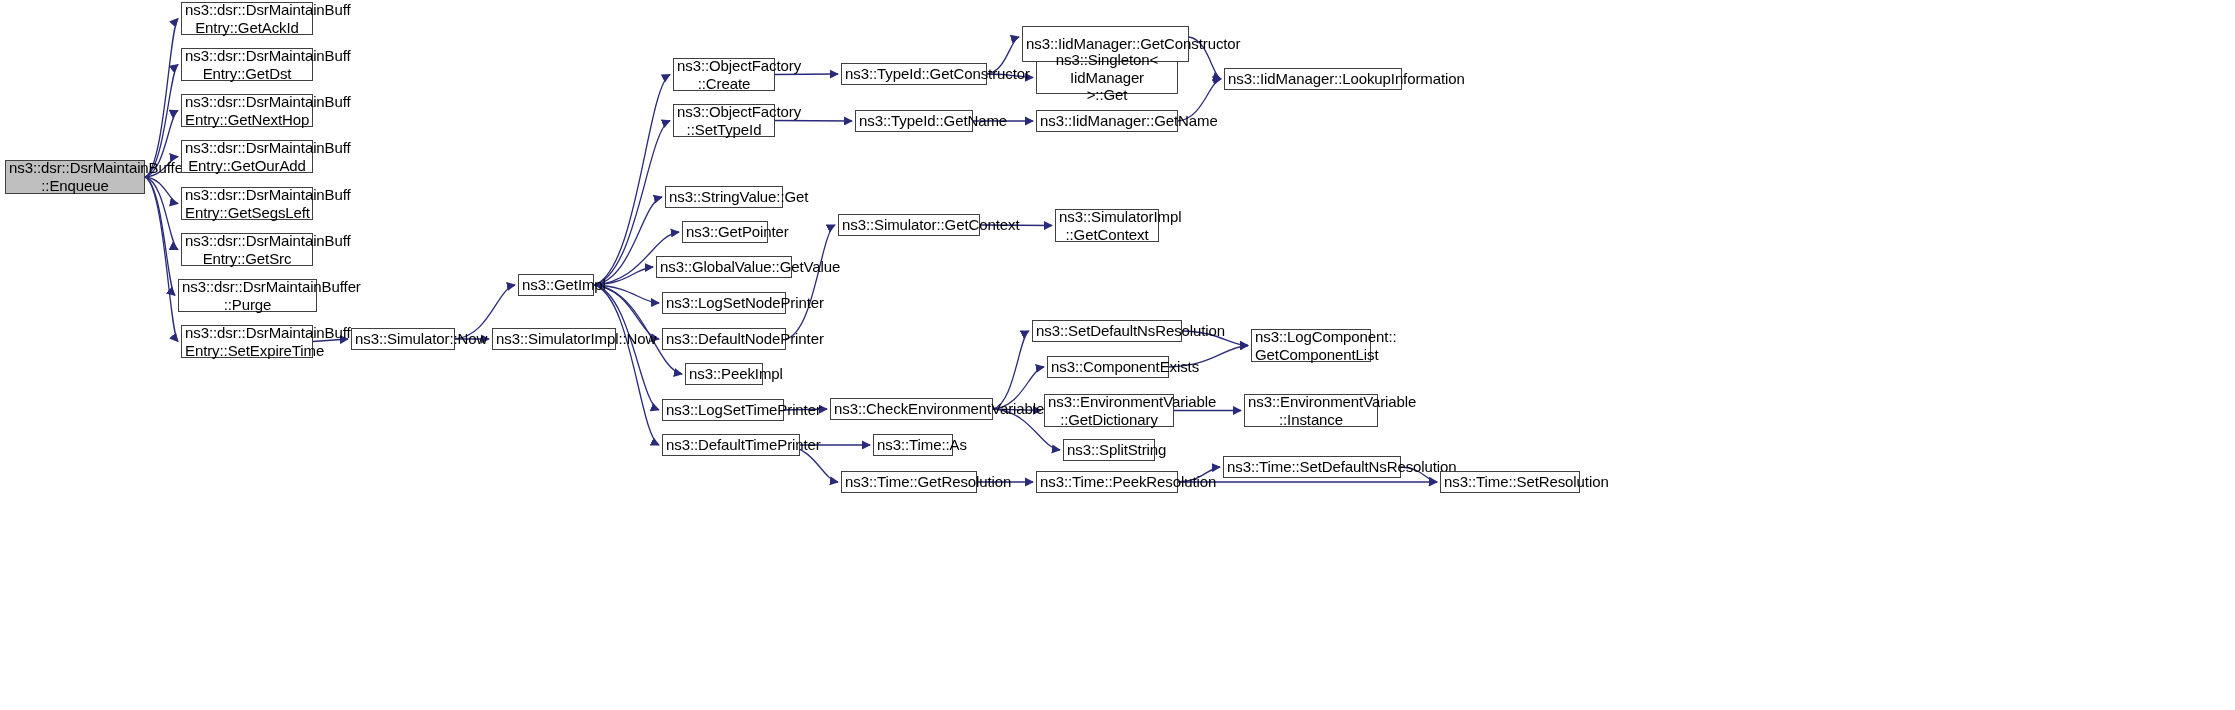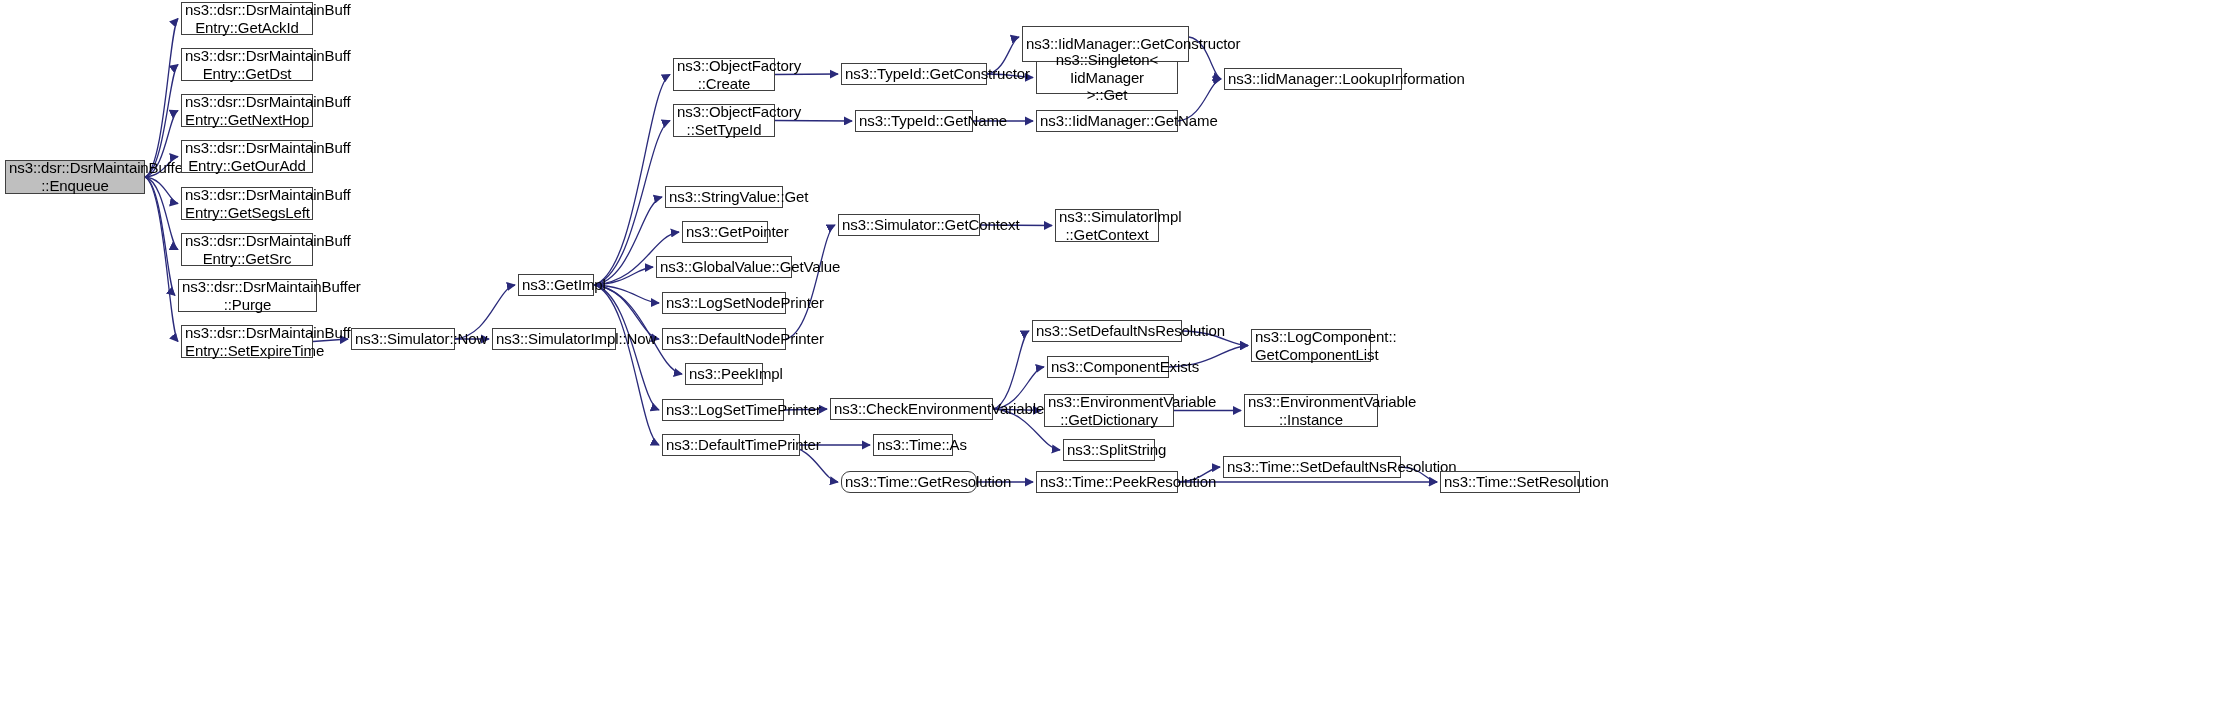--- a/index.html
+++ b/index.html
@@ -134,21 +134,21 @@
     <div class="node" style="left: 662px; top: 292px; width: 124px; height: 22px;"><span class="label">ns3::LogSetNodePrinter</span></div>
     <div class="node" style="left: 662px; top: 328px; width: 124px; height: 22px;"><span class="label">ns3::DefaultNodePrinter</span></div>
     <div class="node" style="left: 685px; top: 363px; width: 78px; height: 22px;"><span class="label">ns3::PeekImpl</span></div>
     <div class="node" style="left: 662px; top: 399px; width: 122px; height: 22px; text-align: right;"><span class="label">ns3::LogSetTimePrinter</span></div>
     <div class="node" style="left: 662px; top: 434px; width: 138px; height: 22px;"><span class="label">ns3::DefaultTimePrinter</span></div>
     <div class="node" style="left: 841px; top: 63px; width: 146px; height: 22px;"><span class="label">ns3::TypeId::GetConstructor</span></div>
     <div class="node" style="left: 855px; top: 110px; width: 118px; height: 22px;"><span class="label">ns3::TypeId::GetName</span></div>
     <div class="node" style="left: 838px; top: 214px; width: 142px; height: 22px;"><span class="label">ns3::Simulator::GetContext</span></div>
     <div class="node" style="left: 830px; top: 398px; width: 163px; height: 22px;"><span class="label">ns3::CheckEnvironmentVariables</span></div>
     <div class="node" style="left: 873px; top: 434px; width: 80px; height: 22px;"><span class="label">ns3::Time::As</span></div>
-    <div class="node" style="left: 841px; top: 471px; width: 136px; height: 22px; border-radius: 9px;"><span class="label">ns3::Time::GetResolution</span></div>
+    <div class="node" style="left: 841px; top: 471px; width: 136px; height: 22px;"><span class="label">ns3::Time::GetResolution</span></div>
     <div class="node" style="left: 1022px; top: 26px; width: 167px; height: 36px;"><span class="label">ns3::IidManager::GetConstructor</span></div>
     <div class="node" style="left: 1036px; top: 61px; width: 142px; height: 33px;"><span class="label">ns3::Singleton&lt; IidManager
 &gt;::Get</span></div>
     <div class="node" style="left: 1036px; top: 110px; width: 142px; height: 22px;"><span class="label">ns3::IidManager::GetName</span></div>
     <div class="node" style="left: 1055px; top: 209px; width: 104px; height: 33px;"><span class="label">ns3::SimulatorImpl
 ::GetContext</span></div>
     <div class="node" style="left: 1032px; top: 320px; width: 150px; height: 22px;"><span class="label">ns3::SetDefaultNsResolution</span></div>
     <div class="node" style="left: 1047px; top: 356px; width: 122px; height: 22px;"><span class="label">ns3::ComponentExists</span></div>
     <div class="node" style="left: 1044px; top: 394px; width: 130px; height: 33px;"><span class="label">ns3::EnvironmentVariable
 ::GetDictionary</span></div>

